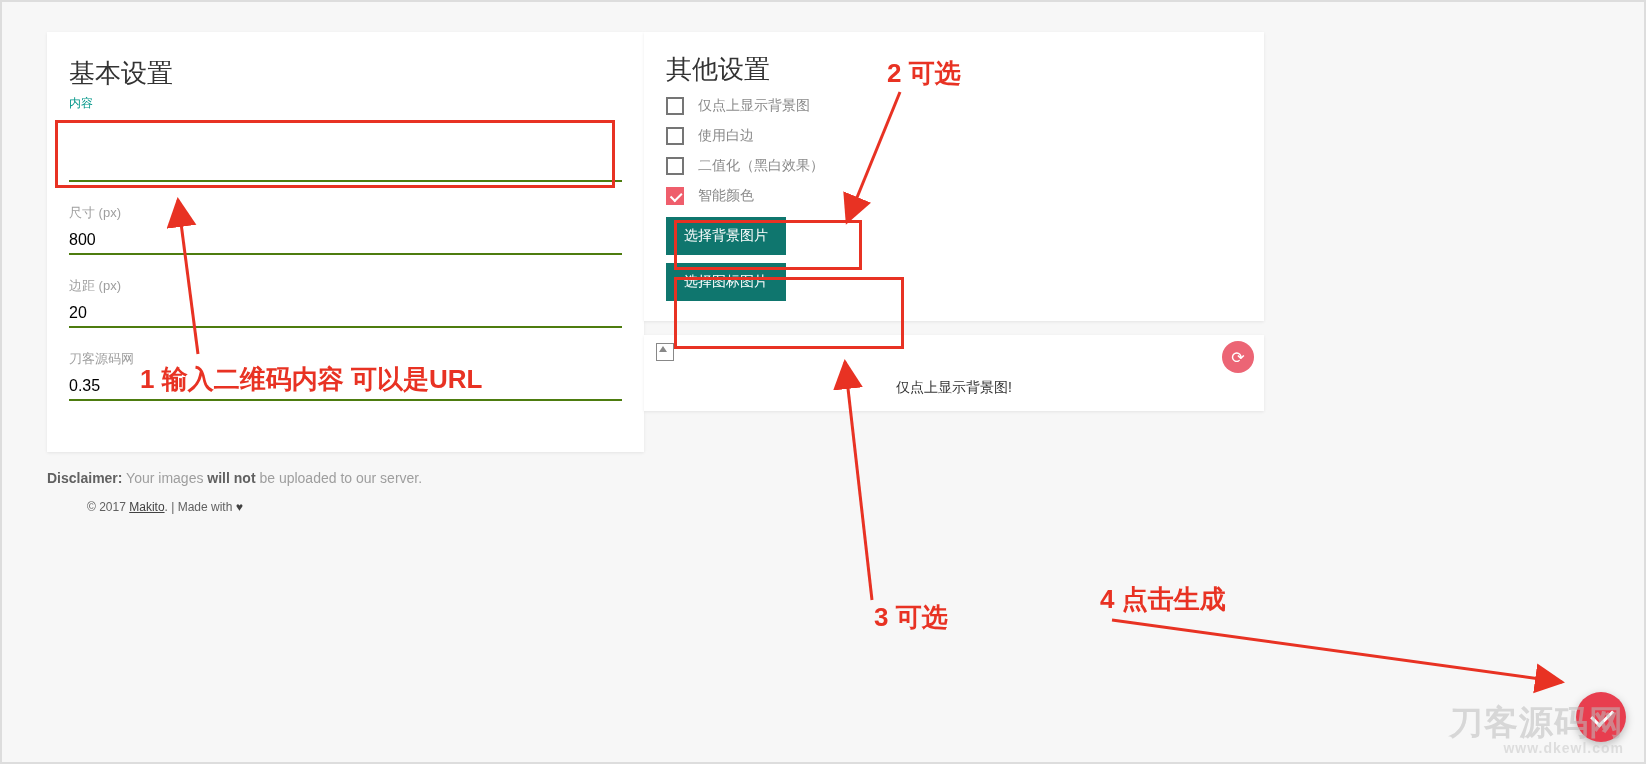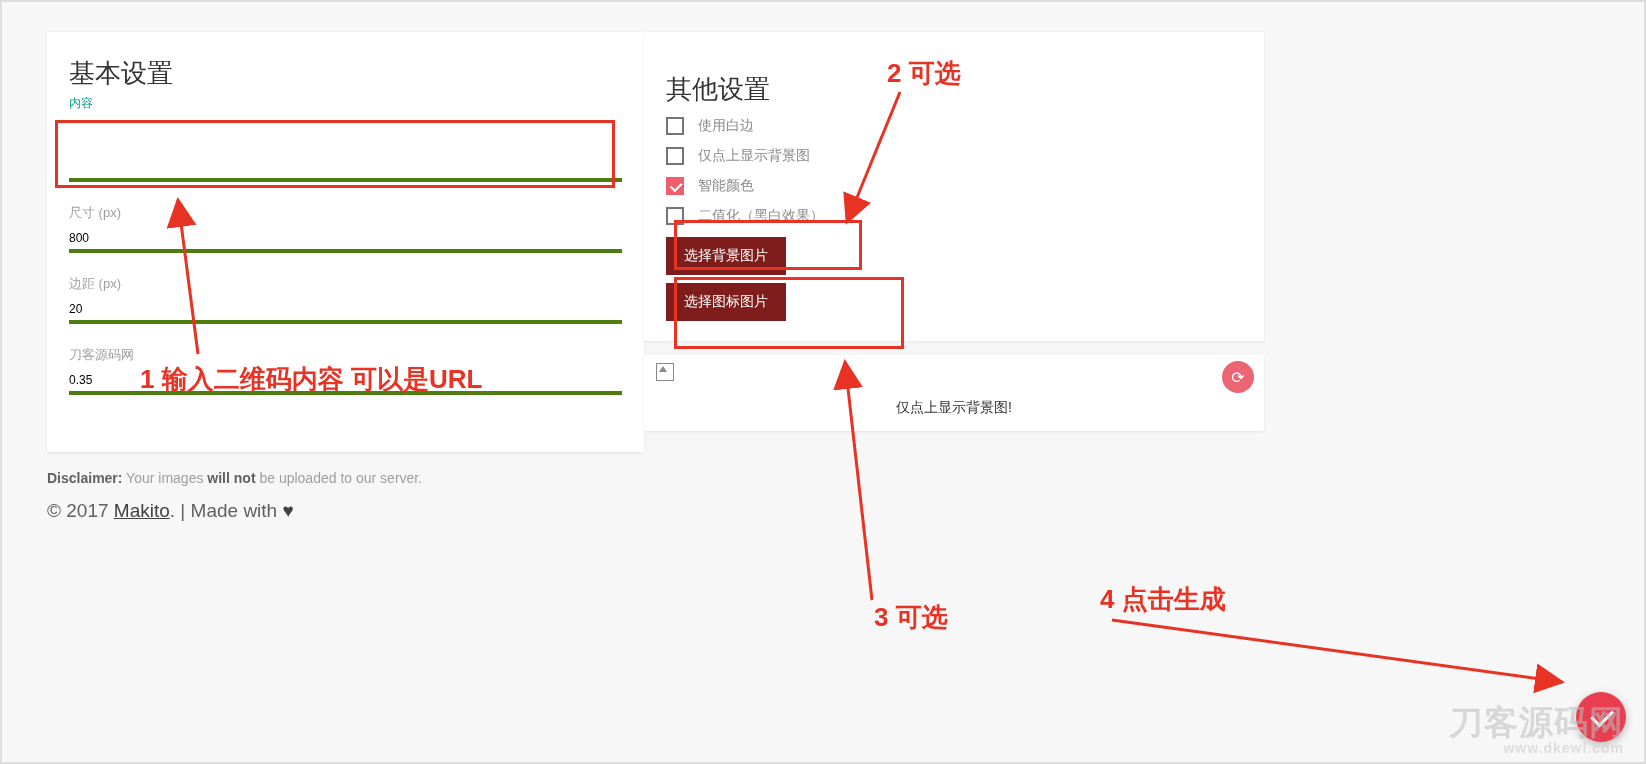--- a/index.html
+++ b/index.html
@@ -40,23 +40,23 @@
     color: #009688;
     margin-bottom: 2px;
   }
   .field-label-grey {
     font-size: 13px;
     color: #9e9e9e;
     margin-bottom: 3px;
   }
   .text-input-line {
     border: none;
-    border-bottom: 4px solid #4d7c0f;
+    border-bottom: 2px solid #4d7c0f;
     width: 100%;
-    font-size: 12px;
+    font-size: 16px;
     padding: 6px 0 4px 0;
     outline: none;
     background: transparent;
   }
   .field-block { margin-top: 22px; }
   .content-block { margin-top: 2px; }
   .content-input-wrap {
     height: 68px;
     display: flex;
     align-items: flex-end;
@@ -80,21 +80,21 @@
   }
   .chk.checked::after {
     content:"";
     width:5px; height:9px;
     border: solid #fff;
     border-width: 0 2px 2px 0;
     transform: rotate(45deg) translateY(-1px);
   }
   .chk-label { font-size: 14px; color: #8a8a8a; }
   .pink-btn {
-    background: #7f1d1d;
+    background: #0f766e;
     color: #fff;
     border: none;
     padding: 10px 18px;
     font-size: 14px;
     cursor: pointer;
     margin-bottom: 8px;
     display: block;
   }
   
   .preview-card {
@@ -123,21 +123,21 @@
     font-size:16px; cursor:pointer;
   }
   .preview-caption { text-align:center; font-size:14px; color:#333; margin-top:14px;}
   
   .footer {
     padding: 18px 0 0 45px;
     font-size: 14px;
     color: #9e9e9e;
   }
   .footer .dark { color:#616161; font-weight:600;}
-  .footer-line2 { margin-top:14px; color:#616161; font-size:19px;}
+  .footer-line2 { margin-top:14px; color:#616161; font-size:12px;margin-left:40px;}
   .footer-line2 a { color:#424242; text-decoration: underline;}
   .heart { color:#424242; }
   
   .anno-box { position:absolute; border:3px solid #e83223; pointer-events:none; }
   .anno-text { position:absolute; color:#e83223; font-size:26px; font-weight:700; pointer-events:none; white-space:nowrap;}
   .arrow-svg { position:absolute; pointer-events:none; }
   
   .watermark {
     position:absolute; right:20px; bottom:6px;
     text-align:right;
@@ -189,37 +189,37 @@
     </div>
 
     <div class="field-block">
       <div class="field-label-grey">刀客源码网</div>
       <input class="text-input-line" type="text" value="0.35" style="">
     </div>
   </div>
 
   <div class="right-col">
     <div class="card card-right">
-      <div class="card-title" style="margin-bottom:10px;margin-top:20px;">其他设置</div>
-
+      <div class="card-title" style="margin-bottom:10px;">其他设置</div>
+
+      <div class="check-row">
+        <span class="chk"></span>
+        <span class="chk-label">仅点上显示背景图</span>
+      </div>
       <div class="check-row">
         <span class="chk"></span>
         <span class="chk-label">使用白边</span>
       </div>
       <div class="check-row">
         <span class="chk"></span>
-        <span class="chk-label">仅点上显示背景图</span>
+        <span class="chk-label">二值化（黑白效果）</span>
       </div>
       <div class="check-row">
         <span class="chk checked"></span>
         <span class="chk-label">智能颜色</span>
-      </div>
-      <div class="check-row">
-        <span class="chk"></span>
-        <span class="chk-label">二值化（黑白效果）</span>
       </div>
 
       <button class="pink-btn">选择背景图片</button>
       <button class="pink-btn">选择图标图片</button>
     </div>
 
     <div class="preview-card">
       <span class="broken-img"></span>
       <div class="refresh-btn">
         <span>⟳</span>

